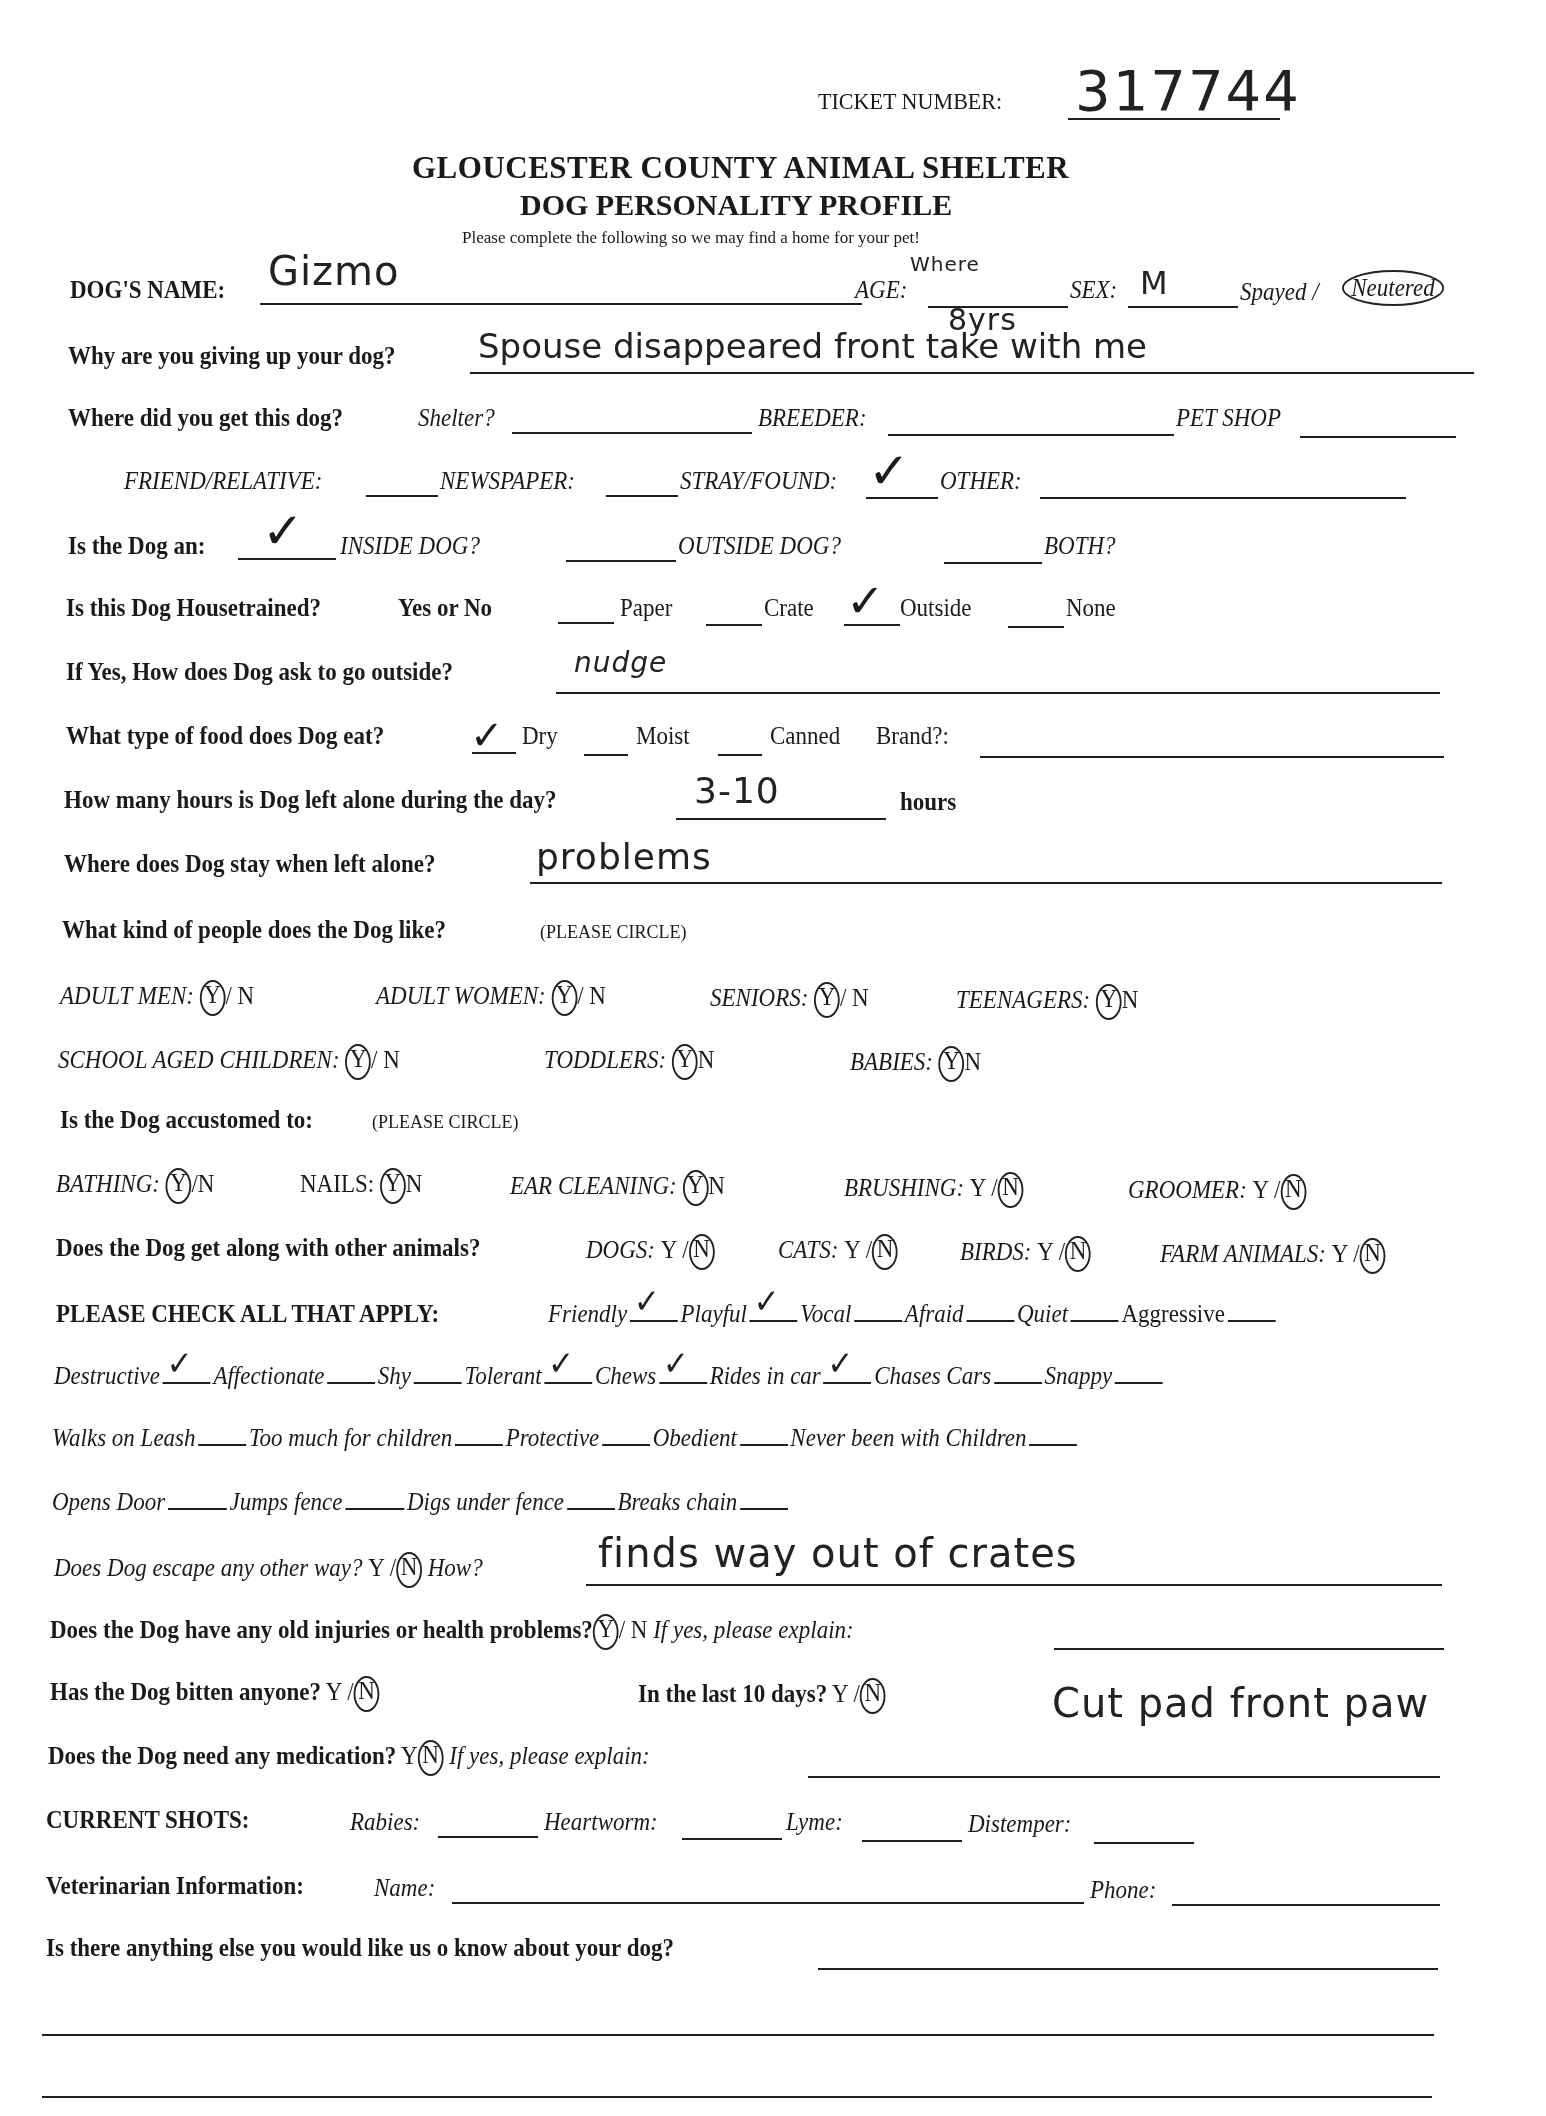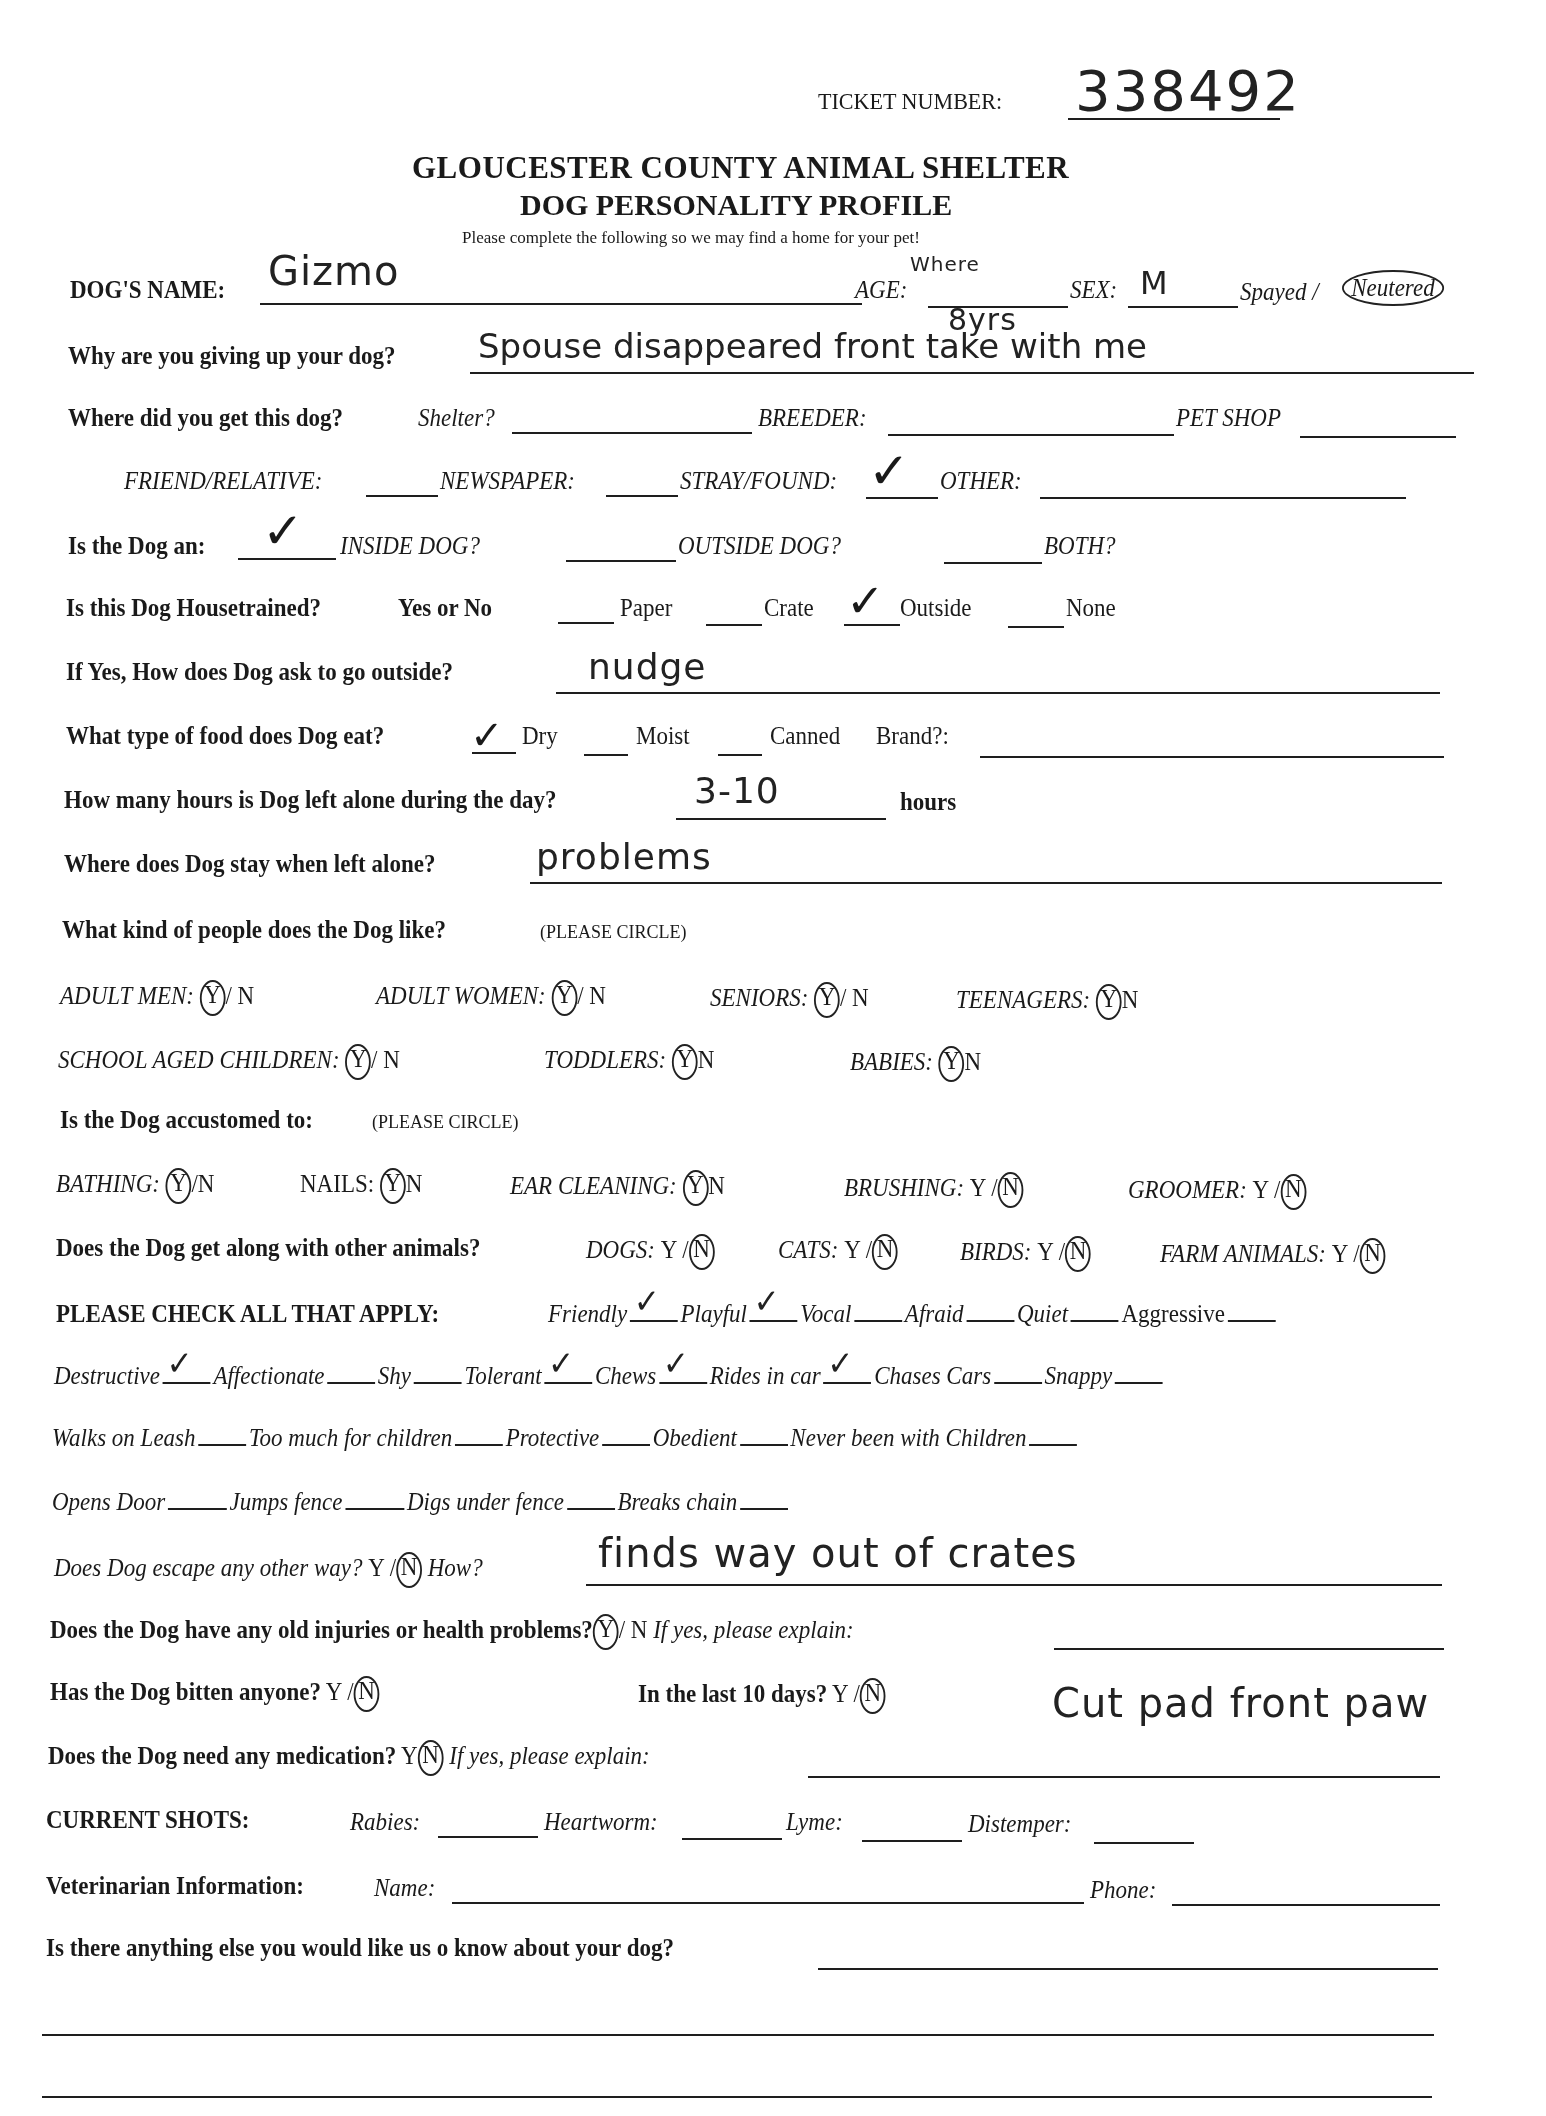--- a/index.html
+++ b/index.html
@@ -15,21 +15,21 @@
   .circ { display:inline-block; border:2px solid #222; border-radius:50%; padding:0 2px; line-height:26px; height:32px; vertical-align:middle; text-align:center; min-width:20px; }
   .yn { font-style:normal; }
   .title1 { font-size:31px; font-weight:bold; letter-spacing:0.5px; }
   .title2 { font-size:30px; font-weight:bold; }
   .sub { font-size:17px; }
 </style>
 </head>
 <body>
 
 <div class="abs q" style="left:818px; top:88px; font-size:24px;">TICKET NUMBER:</div>
-<div class="abs hand" style="left:1075px; top:58px; font-size:56px; letter-spacing:2px;">338492</div>
+<div class="abs hand" style="left:1075px; top:58px; font-size:56px; letter-spacing:2px;">317744</div>
 <div class="line" style="left:1068px; top:118px; width:212px;"></div>
 
 <div class="abs title1" style="left:412px; top:150px;">GLOUCESTER COUNTY ANIMAL SHELTER</div>
 <div class="abs title2" style="left:520px; top:188px;">DOG PERSONALITY PROFILE</div>
 <div class="abs sub" style="left:462px; top:228px;">Please complete the following so we may find a home for your pet!</div>
 
 <div class="abs q" style="left:70px; top:276px; font-weight:bold;">DOG'S NAME:</div>
 <div class="abs hand" style="left:268px; top:248px; font-size:40px;">Gizmo</div>
 <div class="line" style="left:260px; top:303px; width:602px;"></div>
 
@@ -82,21 +82,21 @@
 <div class="abs q" style="left:620px; top:594px;">Paper</div>
 <div class="line" style="left:706px; top:624px; width:56px;"></div>
 <div class="abs q" style="left:764px; top:594px;">Crate</div>
 <div class="line" style="left:844px; top:624px; width:56px;"></div>
 <div class="abs" style="left:846px; top:574px; font-size:46px; font-family:'DejaVu Sans',sans-serif;">✓</div>
 <div class="abs q" style="left:900px; top:594px;">Outside</div>
 <div class="line" style="left:1008px; top:626px; width:56px;"></div>
 <div class="abs q" style="left:1066px; top:594px;">None</div>
 
 <div class="abs q" style="left:66px; top:658px; font-weight:bold;">If Yes, How does Dog ask to go outside?</div>
-<div class="abs hand" style="left:588px; top:646px; font-size:36px;">nudge</div>
+<div class="abs hand" style="left:574px; top:646px; font-size:28px;font-style:italic;">nudge</div>
 <div class="line" style="left:556px; top:692px; width:884px;"></div>
 
 <div class="abs q" style="left:66px; top:722px; font-weight:bold;">What  type of food does Dog eat?</div>
 <div class="line" style="left:472px; top:752px; width:44px;"></div>
 <div class="abs" style="left:470px; top:712px; font-size:40px; font-family:'DejaVu Sans',sans-serif;">✓</div>
 <div class="abs q" style="left:522px; top:722px;">Dry</div>
 <div class="line" style="left:584px; top:754px; width:44px;"></div>
 <div class="abs q" style="left:636px; top:722px;">Moist</div>
 <div class="line" style="left:718px; top:754px; width:44px;"></div>
 <div class="abs q" style="left:770px; top:722px;">Canned</div>

